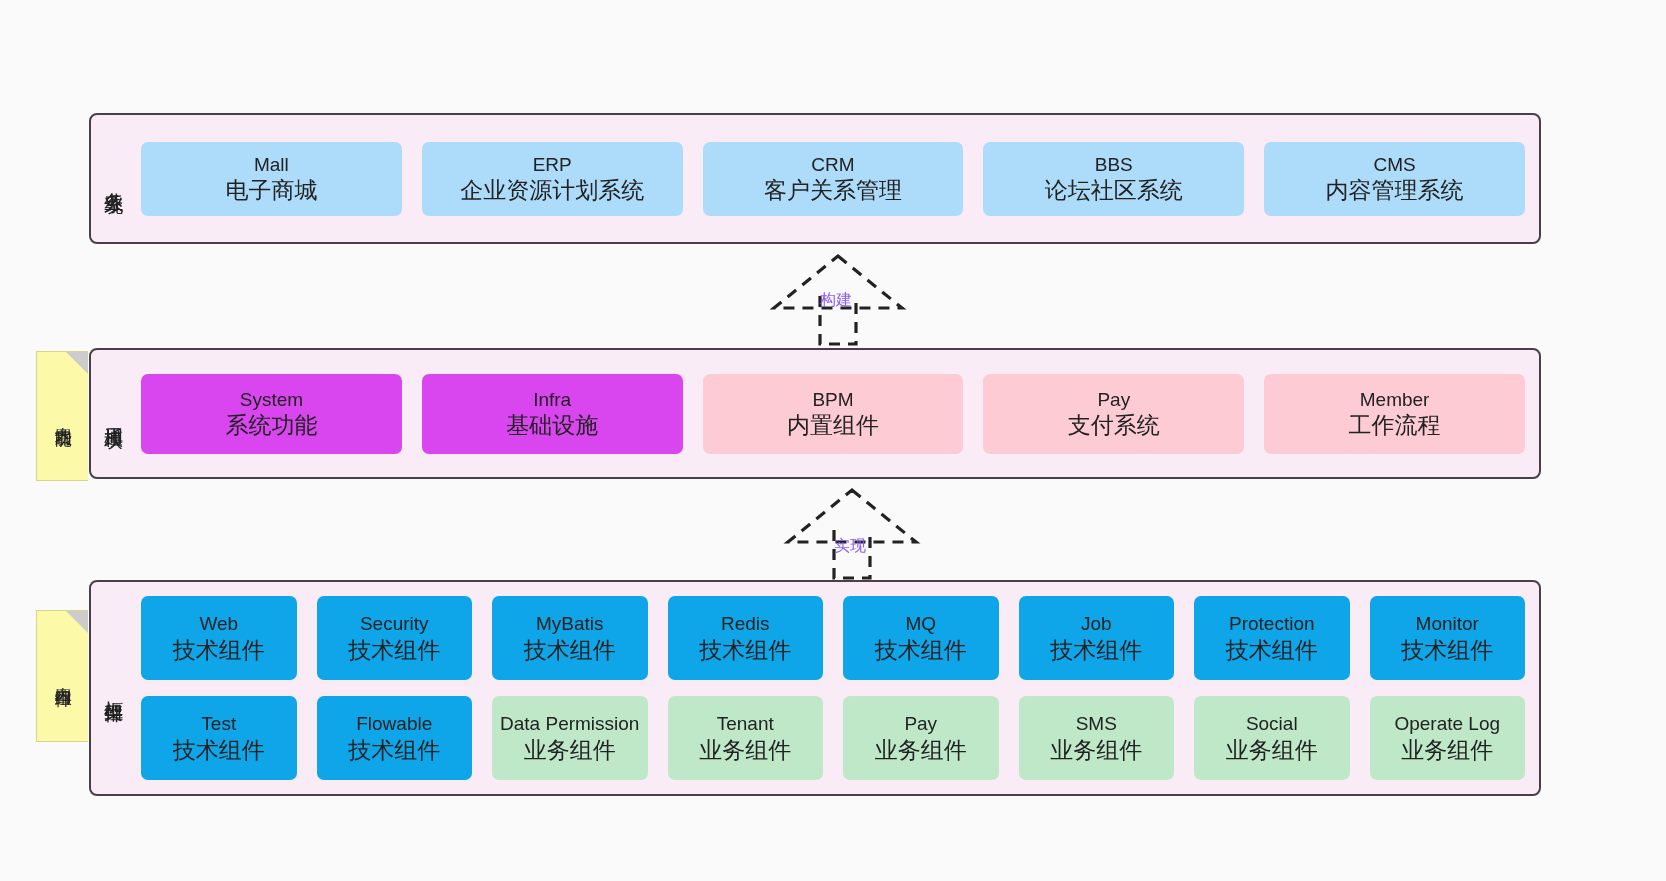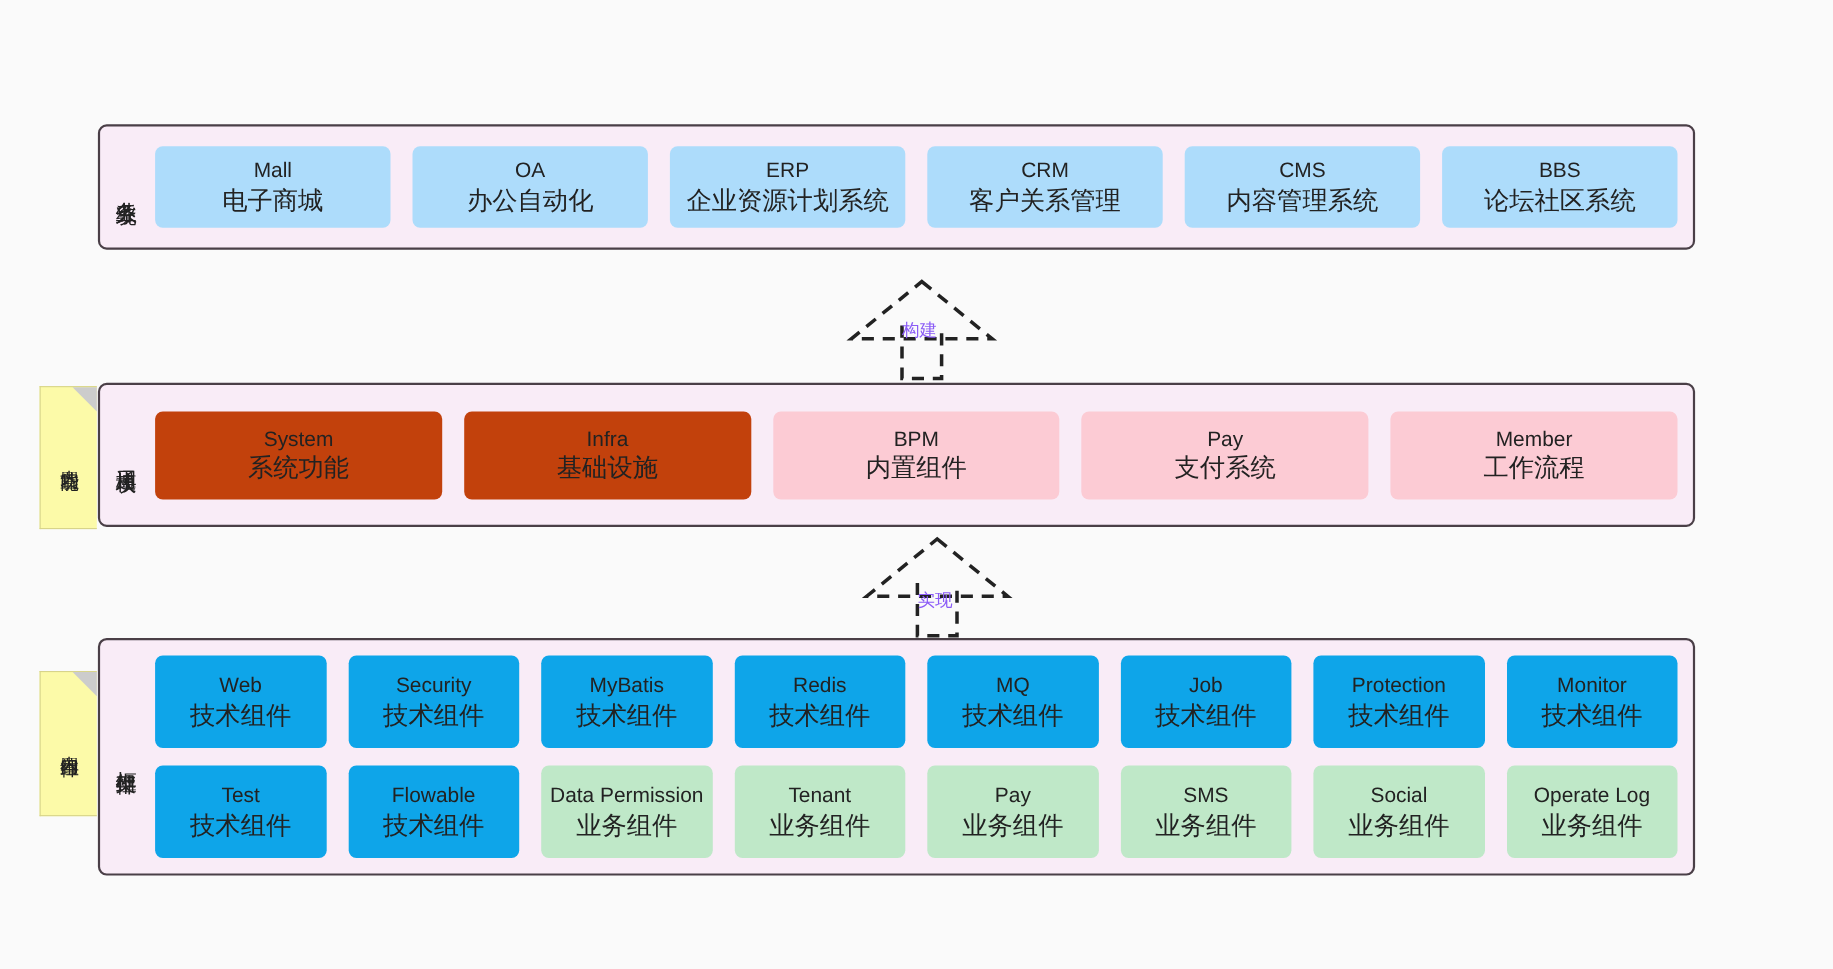--- a/index.html
+++ b/index.html
@@ -62,32 +62,32 @@
     align-items: center;
     justify-content: center;
     text-align: center;
     line-height: 1.22;
     padding: 6px 4px;
   }
   .card .t1 { font-size: 19px; color: #222; }
   .card .t2 { font-size: 23px; color: #222; }
 
   .c-blue        { background: #addcfb; }
-  .c-red         { background: #c2410c; }
+  .c-red         { background: #d946ef; }
   .c-pink        { background: #fccbd4; }
   .c-green       { background: #0ea5e9; }
   .c-green-light { background: #bfe8c8; }
 
   
   .layer-top    .card { height: 74px; }
   .layer-mid    .card { height: 80px; }
   .layer-bottom .card { height: 84px; }
 
   
-  .layer-top    { left: 89px;  top: 113px; width: 1452px; height: 114px; }
+  .layer-top    { left: 89px;  top: 113px; width: 1452px; height: 131px; }
   .layer-mid    { left: 89px;  top: 348px; width: 1452px; height: 131px; }
   .layer-bottom { left: 89px;  top: 580px; width: 1452px; height: 216px; }
 
   
   .note {
     position: absolute;
     background: #fcfaa8;
     border: 1px solid #d8d48a;
     border-right: none;
     display: flex;
@@ -130,38 +130,34 @@
 
   <div class="layer layer-top">
     <div class="layer-title">业务系统</div>
     <div class="layer-body">
       <div class="row">
         <div class="card c-blue">
           <div class="t1">Mall</div>
           <div class="t2">电子商城</div>
         </div>
         <div class="card c-blue">
-          <div class="t1">OA</div>
-          <div class="t2">办公自动化</div>
-        </div>
-        <div class="card c-blue">
           <div class="t1">ERP</div>
           <div class="t2">企业资源计划系统</div>
         </div>
         <div class="card c-blue">
           <div class="t1">CRM</div>
           <div class="t2">客户关系管理</div>
         </div>
         <div class="card c-blue">
+          <div class="t1">BBS</div>
+          <div class="t2">论坛社区系统</div>
+        </div>
+        <div class="card c-blue">
           <div class="t1">CMS</div>
           <div class="t2">内容管理系统</div>
-        </div>
-        <div class="card c-blue">
-          <div class="t1">BBS</div>
-          <div class="t2">论坛社区系统</div>
         </div>
       </div>
     </div>
   </div>
 
   <div class="arrow arrow-build">
     <svg width="180" height="96" viewBox="0 0 180 96">
       <path d="M90 4 L154 56 L26 56 Z" fill="none" stroke="#222222" stroke-width="3.2" stroke-dasharray="11,8"></path>
       <path d="M72 44 L72 92 L108 92 L108 44" fill="none" stroke="#222222" stroke-width="3.2" stroke-dasharray="11,8"></path>
     </svg>

